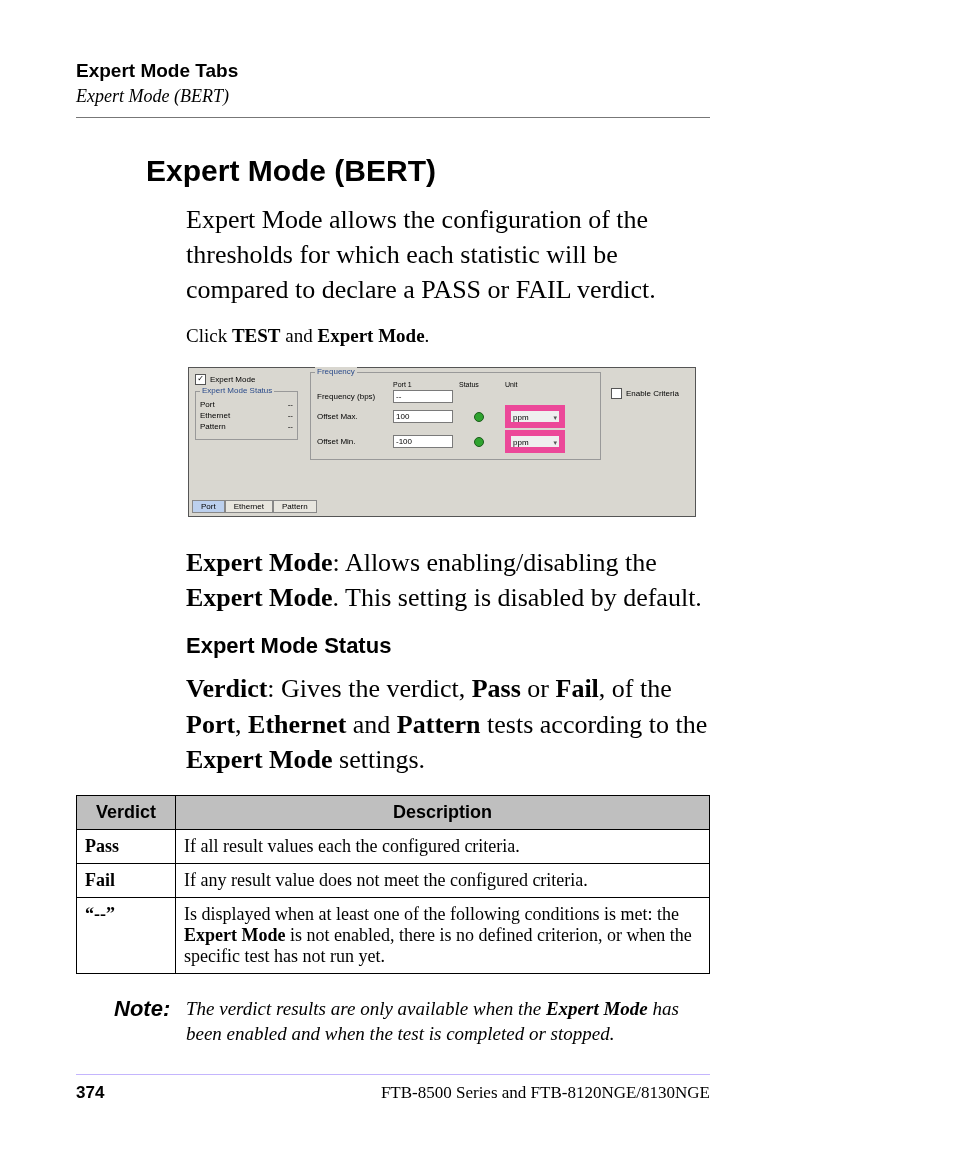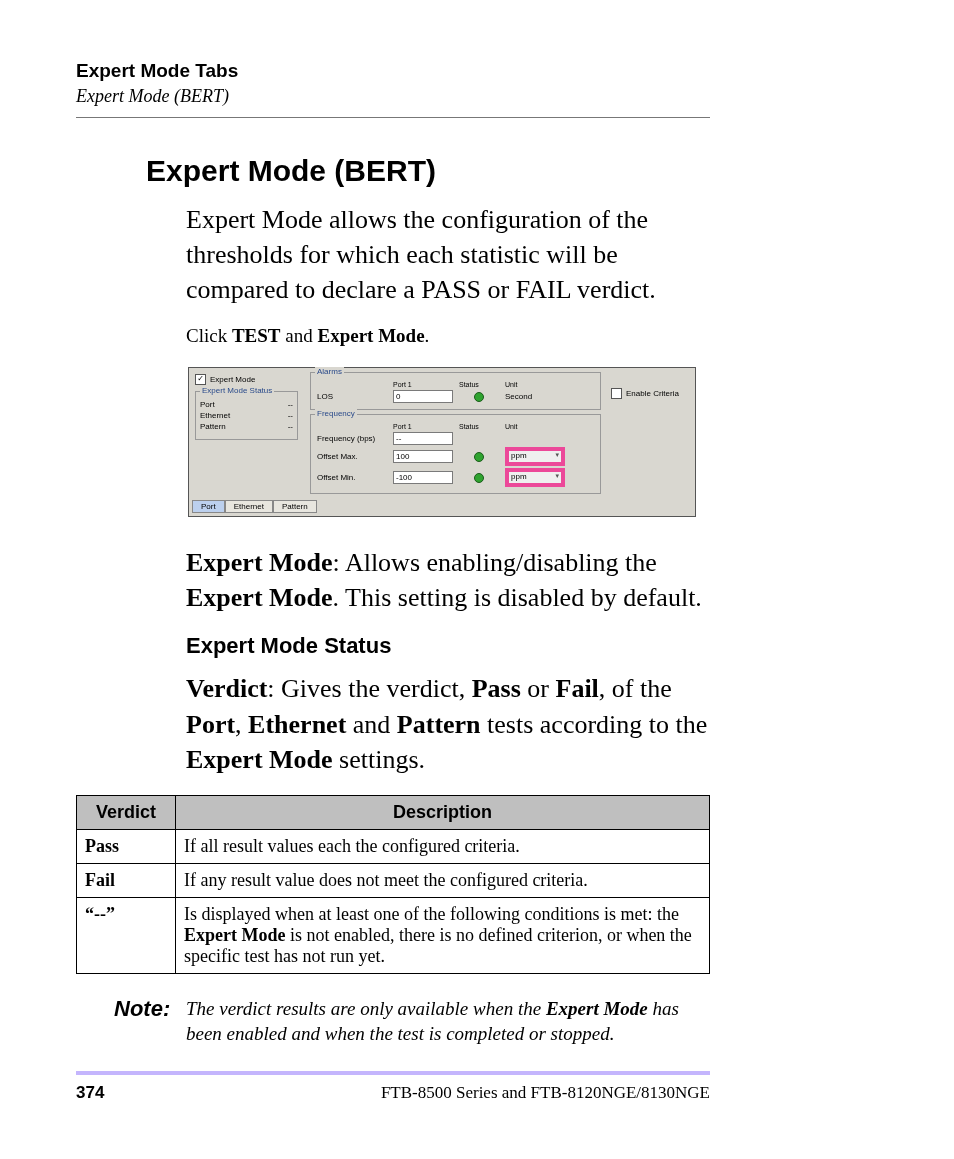--- a/index.html
+++ b/index.html
@@ -125,23 +125,23 @@
     font-size: 8px;
   }
   .ss-status-dot {
     width: 8px; height: 8px; border-radius: 50%;
     background: #2fa32f;
     border: 1px solid #1b5c1b;
     margin: auto;
   }
   .ss-select {
     background: #efefef;
-    border: 4px solid #ec4899;
+    border: 6px solid #ec4899;
     height: 11px;
-    display: flex; align-items: flex-start; justify-content: space-between;
+    display: flex; align-items: flex-end; justify-content: space-between;
     padding: 0 2px;
     font-size: 8px;
   }
   .ss-select .arrow { font-size: 7px; color:#555; }
   .ss-right {
     width: 80px;
     padding: 20px 4px 0 4px;
   }
   .ss-tabs {
     position: absolute;
@@ -197,21 +197,21 @@
     flex: 0 0 60px;
   }
   .note-text {
     font-style: italic;
     font-size: 19px;
     line-height: 1.35;
   }
   .footer {
     position: absolute;
     left: 76px; right: 76px; bottom: 56px;
-    border-top: 4px solid #c4b5fd;
+    border-top: 1px solid #c4b5fd;
     padding-top: 8px;
     display: flex;
     justify-content: space-between;
     font-size: 17px;
   }
   .footer .pg { font-weight: 700; font-family: "Segoe UI", Arial, sans-serif; }
 </style>
 </head>
 <body>
 
@@ -249,34 +249,20 @@
           </div>
           <div class="ss-row">
             <span>Pattern</span>
             <span>--</span>
           </div>
         </div>
       </div>
 
       <div class="ss-mid">
 
-        <div class="ss-group">
-          <div class="ss-legend">Alarms</div>
-          <div class="ss-grid">
-            <span class="hd"></span>
-            <span class="hd">Port 1</span>
-            <span class="hd">Status</span>
-            <span class="hd">Unit</span>
-
-            <span>LOS</span>
-            <div class="ss-input">0</div>
-            <div class="ss-status-dot"></div>
-            <span>Second</span>
-          </div>
-        </div>
 
         <div class="ss-group">
           <div class="ss-legend">Frequency</div>
           <div class="ss-grid">
             <span class="hd"></span>
             <span class="hd">Port 1</span>
             <span class="hd">Status</span>
             <span class="hd">Unit</span>
 
             <span>Frequency (bps)</span>

